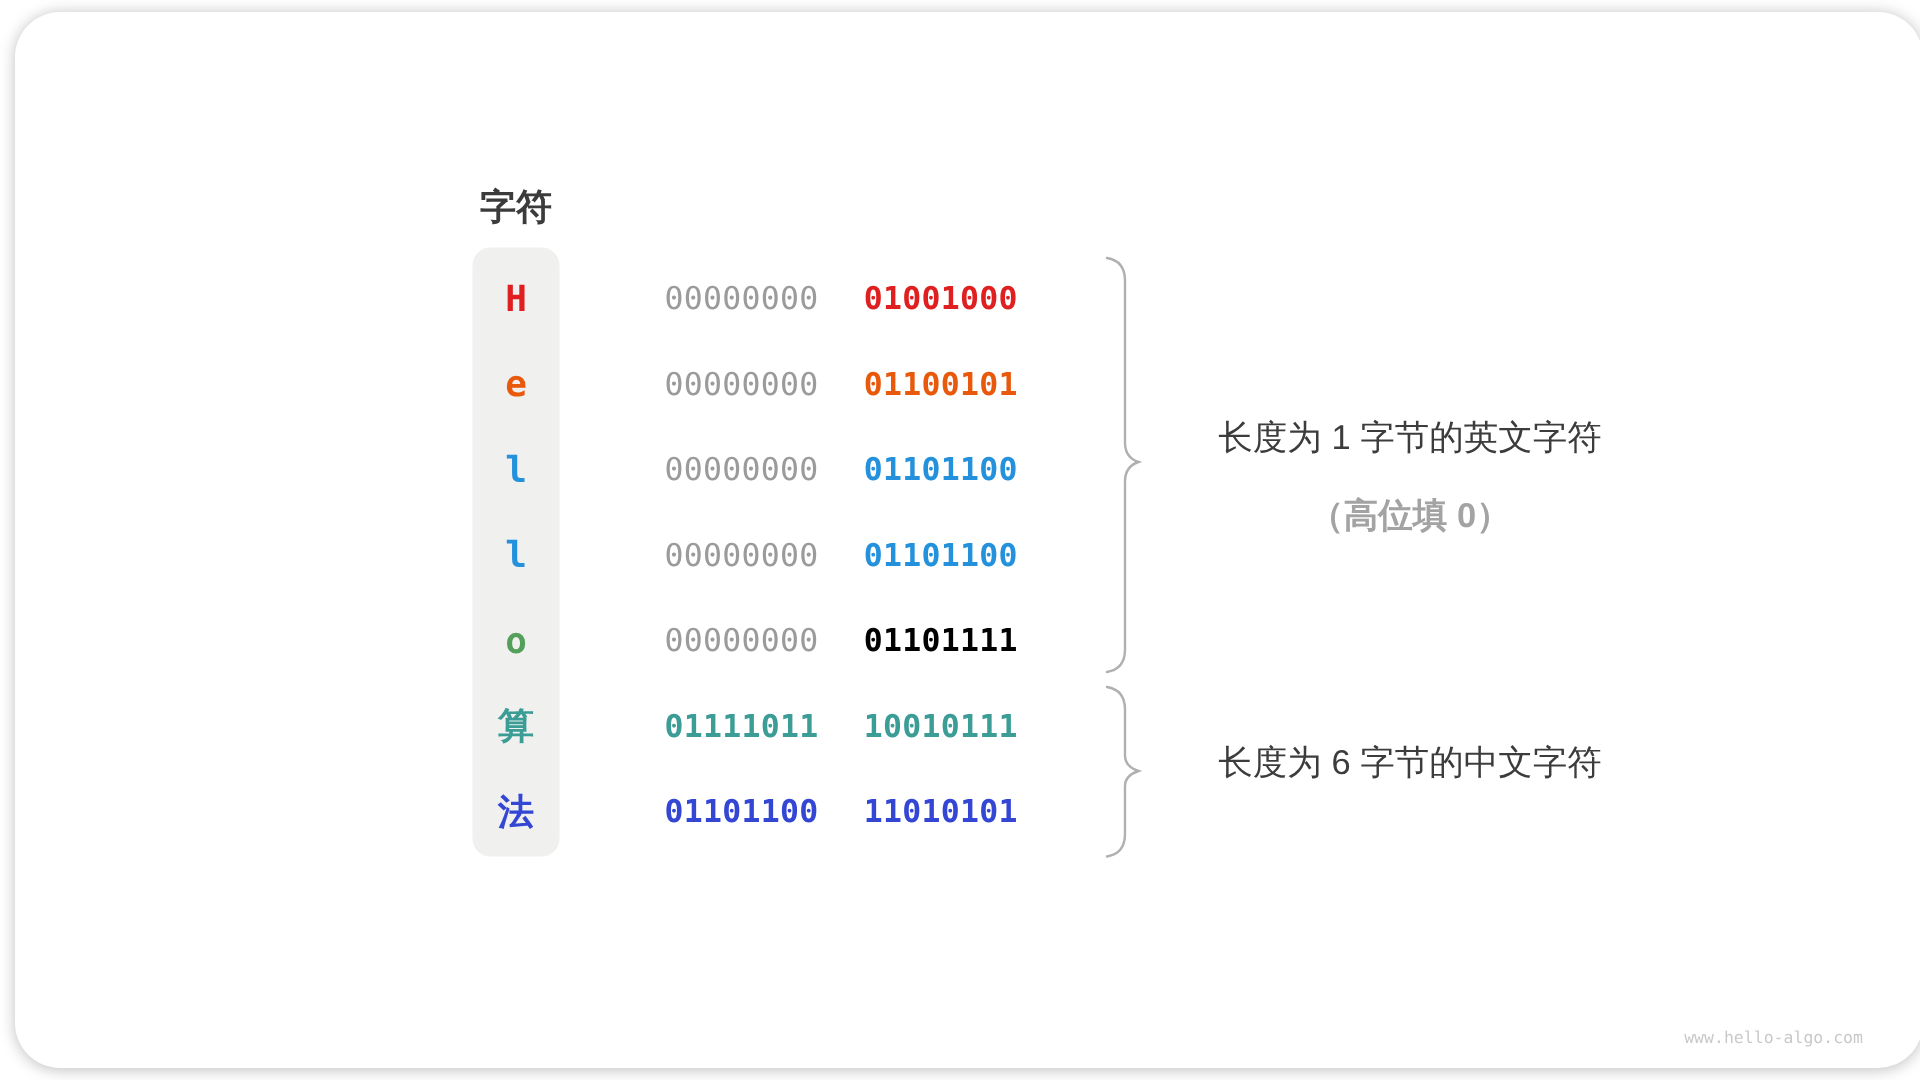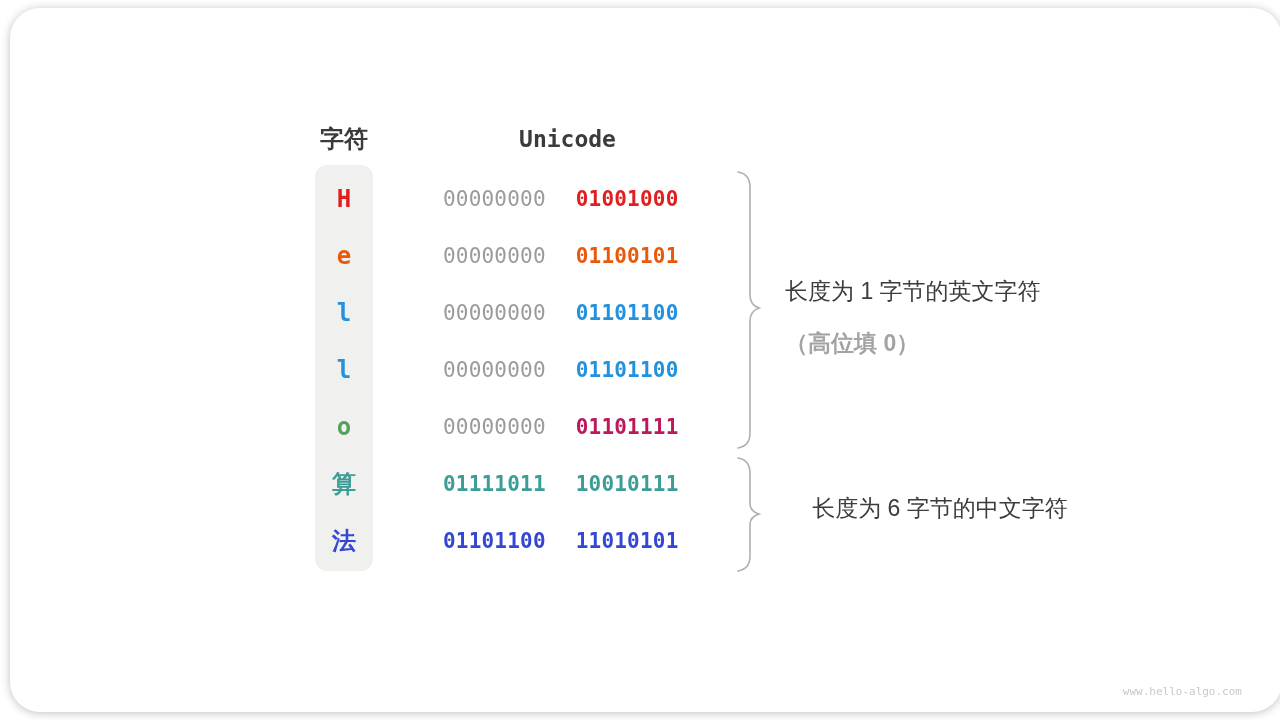--- a/index.html
+++ b/index.html
@@ -51,21 +51,21 @@
     font-family: "DejaVu Sans Mono", monospace;
     font-size: 21px; line-height: 28px;
     white-space: pre;
   }
   .byte { letter-spacing: 0.2px; }
   .byte.bold { font-weight: 700; }
 
   .brace-svg { left: 718px; top: 155px; width: 44px; height: 420px; }
 
   .annotation-english {
-    left: 775px; top: 268px; width: 310px; text-align: left;
+    left: 775px; top: 268px; width: 310px; text-align: center;
   }
   .annotation-english .line1 {
     font-size: 23px; line-height: 30px; color: #3c3c3c;
   }
   .annotation-english .line2 {
     margin-top: 22px;
     font-size: 23px; line-height: 31px; color: #a3a3a3; font-weight: 700;
   }
   .annotation-chinese {
     left: 775px; top: 485px; width: 310px; text-align: center;
@@ -77,35 +77,34 @@
     font-size: 11px; color: #c9c9c9;
   }
 </style>
 </head>
 <body>
 
 <div class="card">
 
   <div class="abs col-header-char">字符</div>
 
-  <div class="abs col-header-unicode">Unicode</div>
 
   <div class="abs char-column-bg"></div>
 
   <div id="rows">
       <div class="char-cell" style="top: 175px; color: rgb(224, 32, 32);">H</div>
       <div class="byte-line" style="top: 177px;"><span class="byte" style="color: rgb(155, 155, 155);">00000000</span><span class="byte bold" style="color: rgb(224, 32, 32);">01001000</span></div>
       <div class="char-cell" style="top: 232px; color: rgb(232, 89, 12);">e</div>
       <div class="byte-line" style="top: 234px;"><span class="byte" style="color: rgb(155, 155, 155);">00000000</span><span class="byte bold" style="color: rgb(232, 89, 12);">01100101</span></div>
       <div class="char-cell" style="top: 289px; color: rgb(36, 145, 220);">l</div>
       <div class="byte-line" style="top: 291px;"><span class="byte" style="color: rgb(155, 155, 155);">00000000</span><span class="byte bold" style="color: rgb(36, 145, 220);">01101100</span></div>
       <div class="char-cell" style="top: 346px; color: rgb(36, 145, 220);">l</div>
       <div class="byte-line" style="top: 348px;"><span class="byte" style="color: rgb(155, 155, 155);">00000000</span><span class="byte bold" style="color: rgb(36, 145, 220);">01101100</span></div>
       <div class="char-cell" style="top: 403px; color: rgb(84, 160, 90);">o</div>
-      <div class="byte-line" style="top: 405px;"><span class="byte" style="color: rgb(155, 155, 155);">00000000</span><span class="byte bold" style="color: #be185d;">01101111</span></div>
+      <div class="byte-line" style="top: 405px;"><span class="byte" style="color: rgb(155, 155, 155);">00000000</span><span class="byte bold" style="color: #000000;">01101111</span></div>
       <div class="char-cell" style="top: 460px; color: rgb(59, 157, 150);">算</div>
       <div class="byte-line" style="top: 462px; justify-content: center;"><span class="byte bold" style="color: rgb(59, 157, 150);">01111011</span><span class="byte bold" style="color: rgb(59, 157, 150);">10010111</span></div>
       <div class="char-cell" style="top: 517px; color: rgb(52, 71, 212);">法</div>
       <div class="byte-line" style="top: 519px;"><span class="byte bold" style="color: rgb(52, 71, 212);">01101100</span><span class="byte bold" style="color: rgb(52, 71, 212);">11010101</span></div>
     </div>
 
   <svg class="abs brace-svg" viewBox="0 0 44 420">
     <path d="M10 9 Q22 11 22 24 L22 132 Q22 142 31 145 Q22 148 22 158 L22 270 Q22 283 10 285" fill="none" stroke="#b0b0b0" stroke-width="1.6" stroke-linecap="round"></path>
     <path d="M10 295 Q22 297 22 310 L22 341 Q22 348 31 351 Q22 354 22 361 L22 393 Q22 406 10 408" fill="none" stroke="#b0b0b0" stroke-width="1.6" stroke-linecap="round"></path>
   </svg>

